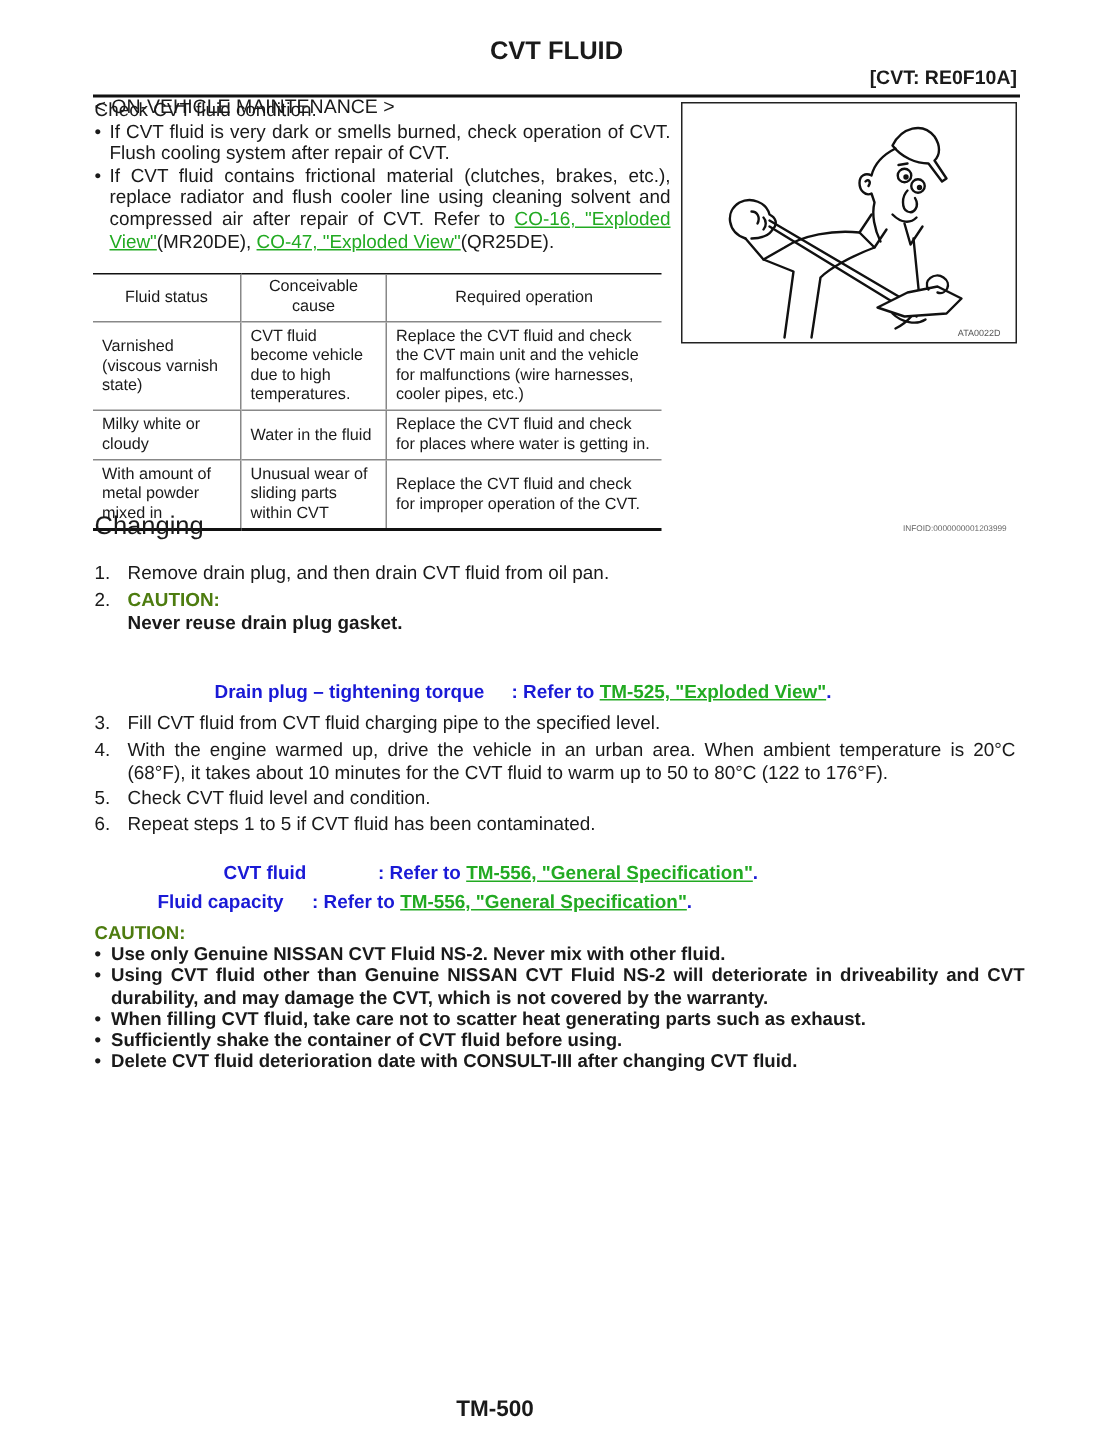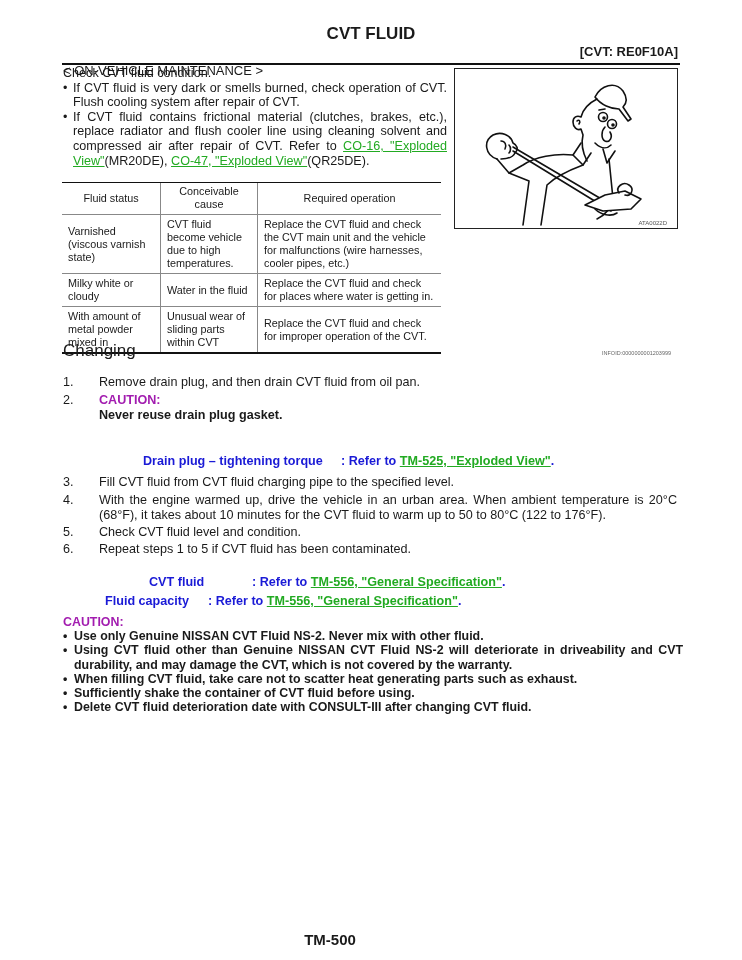--- a/index.html
+++ b/index.html
@@ -25,22 +25,22 @@
   #fluid-table .c2 { width: 88px; }
 
   #figure { left: 454px; top: 68px; width: 222px; height: 159px; border: 1px solid #222; }
   #figure-code { position: absolute; right: 10px; bottom: 2px; font-size: 6px; color: #555; }
 
   #changing-heading { left: 63px; top: 341px; font-size: 17px; }
   #infoid { left: 602px; top: 350px; font-size: 5.5px; color: #666; }
 
   .step { position: absolute; left: 63px; width: 614px; font-size: 12.6px; line-height: 14.6px; }
   .step .num { position: absolute; left: 0; top: 0; }
-  .step .txt { margin-left: 36px; }
-  .caution { color: #a21caf; font-weight: bold; }
+  .step .txt { margin-left: 22px; }
+  .caution { color: #4d7c0f; font-weight: bold; }
   .boldtxt { font-weight: bold; }
   .blue { color: #1a1ad6; font-weight: bold; }
   .spec { position: absolute; font-size: 12.6px; }
   .spec .lbl { display: inline-block; }
 
   #caution-block { left: 63px; top: 615px; width: 620px; font-size: 12.4px; line-height: 14.2px; }
   #caution-block .bullet { font-weight: bold; padding-left: 11px; }
 
   #page-number { left: 0; width: 660px; top: 931px; text-align: center; font-weight: bold; font-size: 15px; }
 </style>

